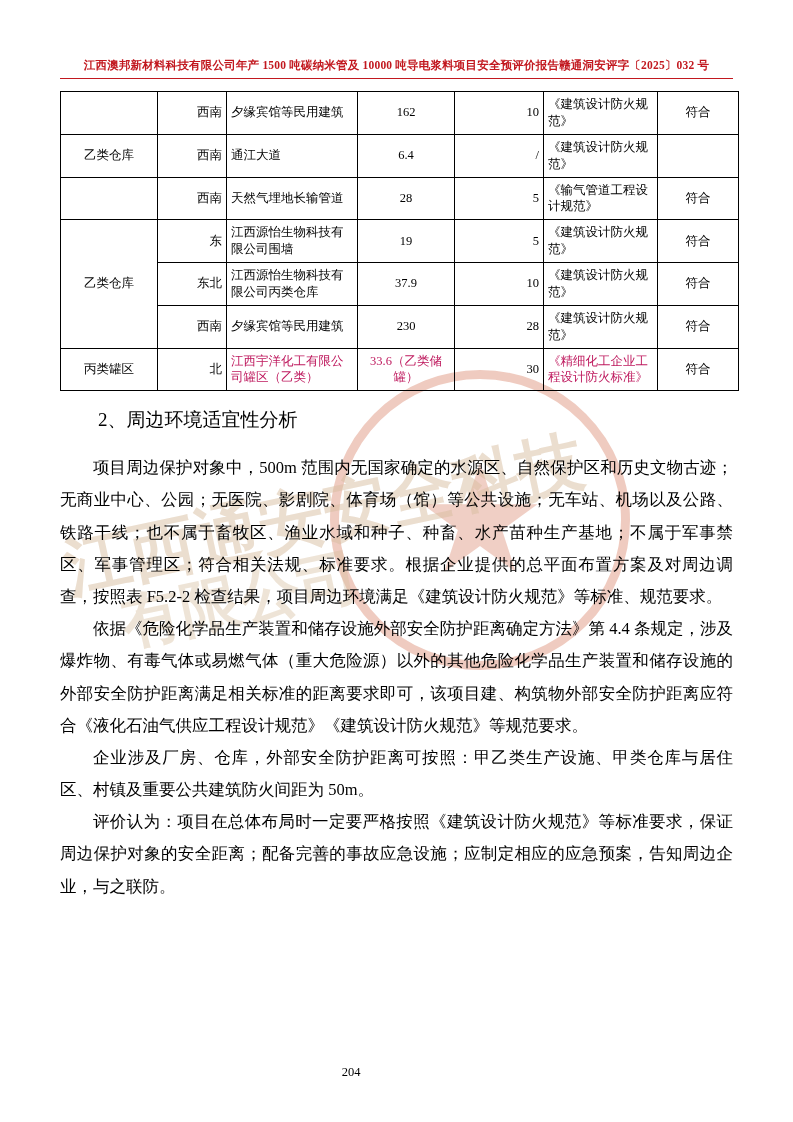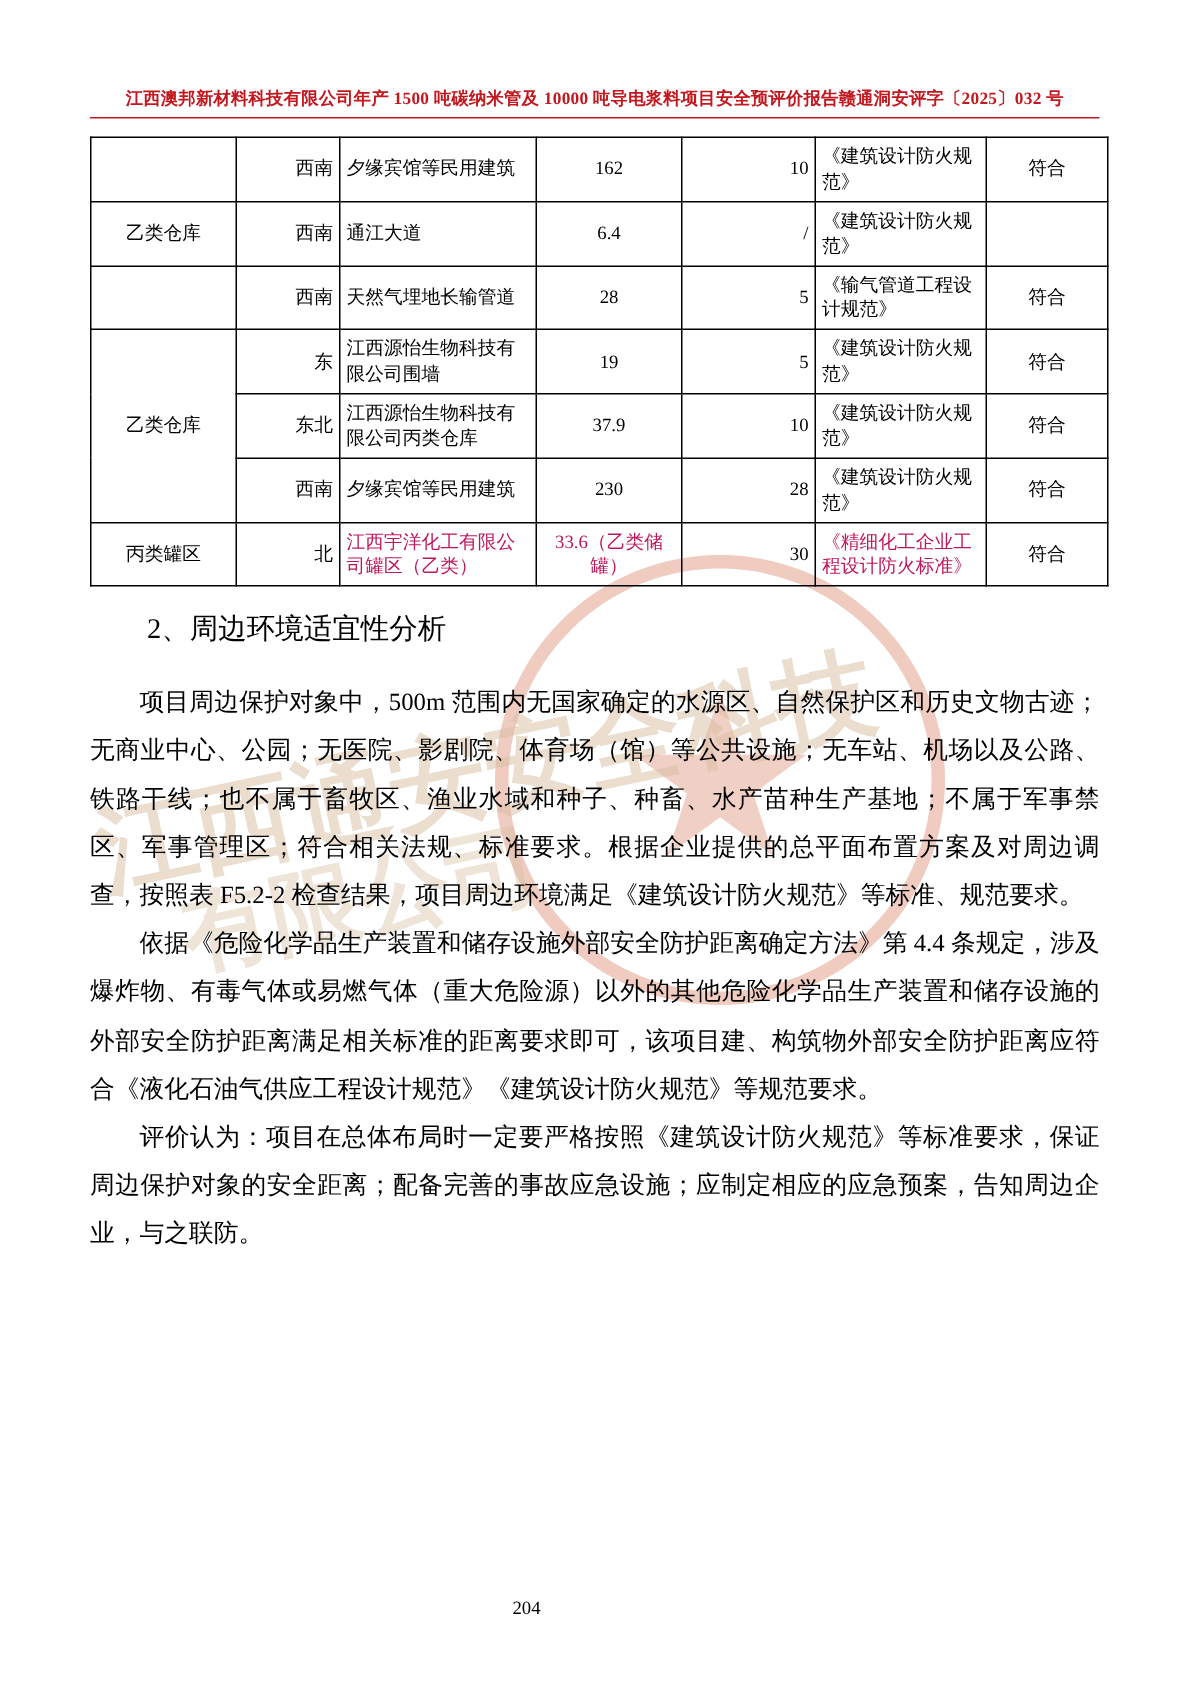--- a/index.html
+++ b/index.html
@@ -224,18 +224,19 @@
           <td class="c-std hl-cell">《精细化工企业工程设计防火标准》</td>
           <td class="c-res">符合</td>
         </tr>
       </tbody>
     </table>
 
     <div class="sec-title">2、周边环境适宜性分析</div>
 
     <p class="body indent first">项目周边保护对象中，500m 范围内无国家确定的水源区、自然保护区和历史文物古迹；无商业中心、公园；无医院、影剧院、体育场（馆）等公共设施；无车站、机场以及公路、铁路干线；也不属于畜牧区、渔业水域和种子、种畜、水产苗种生产基地；不属于军事禁区、军事管理区；符合相关法规、标准要求。根据企业提供的总平面布置方案及对周边调查，按照表 F5.2-2 检查结果，项目周边环境满足《建筑设计防火规范》等标准、规范要求。</p>
     <p class="body indent">依据《危险化学品生产装置和储存设施外部安全防护距离确定方法》第 4.4 条规定，涉及爆炸物、有毒气体或易燃气体（重大危险源）以外的其他危险化学品生产装置和储存设施的外部安全防护距离满足相关标准的距离要求即可，该项目建、构筑物外部安全防护距离应符合《液化石油气供应工程设计规范》《建筑设计防火规范》等规范要求。</p>
+    <p class="body indent">企业涉及厂房、仓库，外部安全防护距离可按照：甲乙类生产设施、甲类仓库与居住区、村镇及重要公共建筑防火间距为 50m。</p>
     <p class="body indent">评价认为：项目在总体布局时一定要严格按照《建筑设计防火规范》等标准要求，保证周边保护对象的安全距离；配备完善的事故应急设施；应制定相应的应急预案，告知周边企业，与之联防。</p>
 
   </div>
 
   <div class="page-num">204</div>
 </div>
 
 </body></html>

